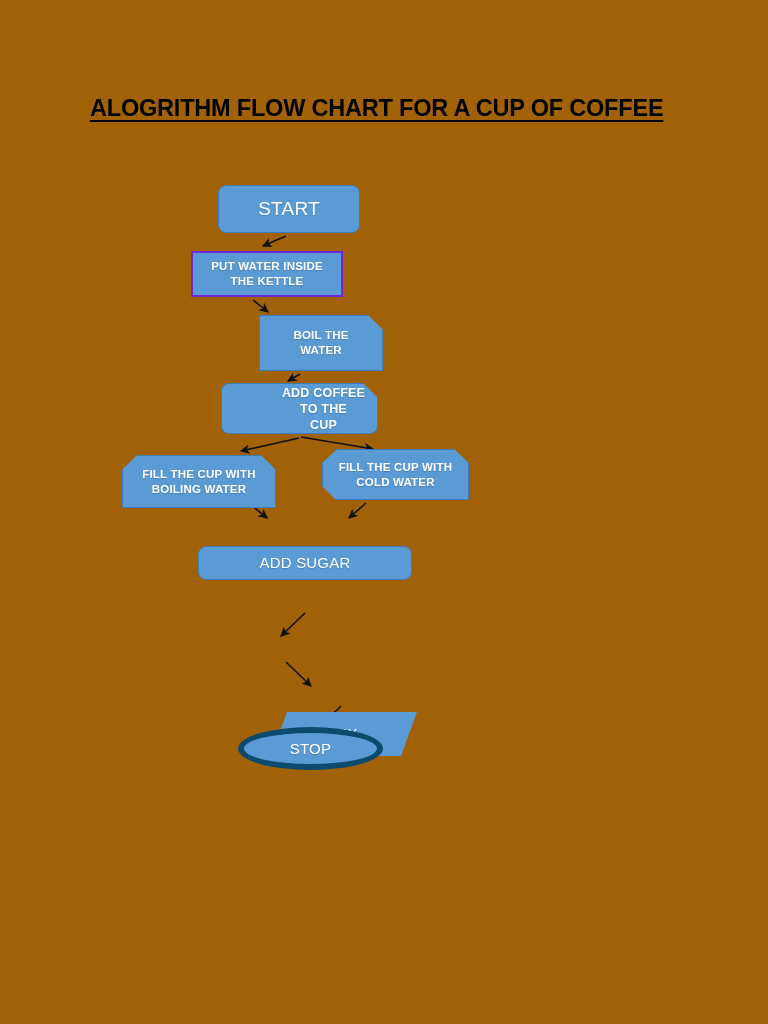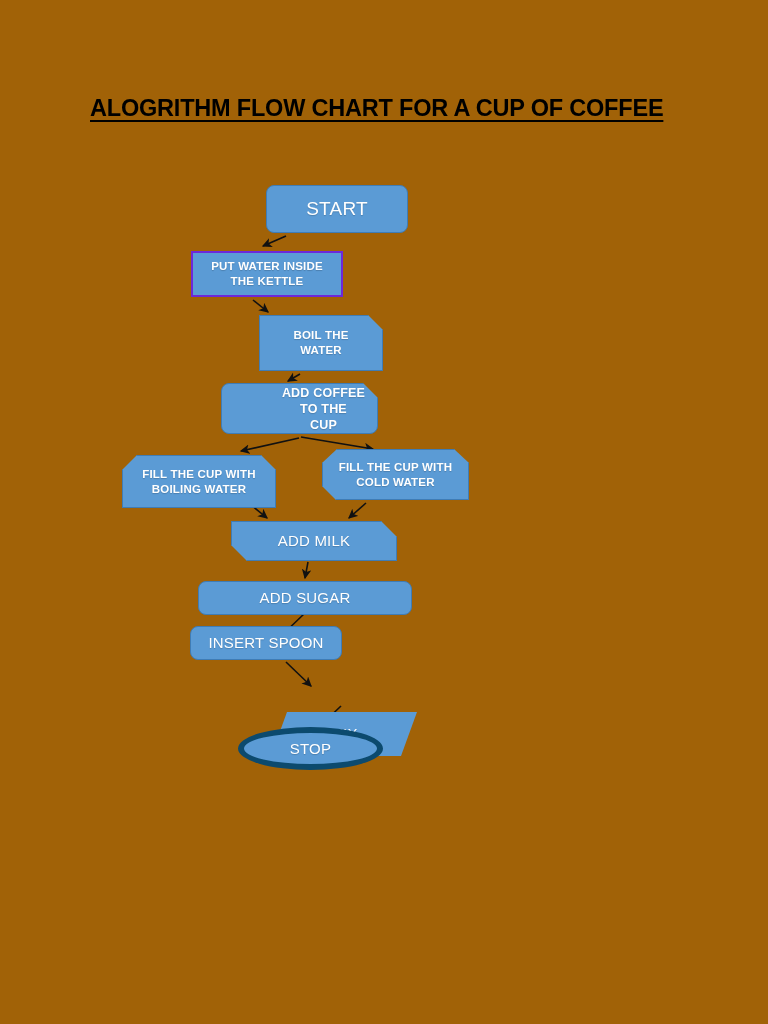--- a/index.html
+++ b/index.html
@@ -127,21 +127,21 @@
         <line x1="301" y1="437" x2="373" y2="449"></line>
         <line x1="245" y1="500" x2="267" y2="518"></line>
         <line x1="366" y1="503" x2="349" y2="518"></line>
         <line x1="308" y1="562" x2="305" y2="578"></line>
         <line x1="305" y1="613" x2="281" y2="636"></line>
         <line x1="286" y1="662" x2="311" y2="686"></line>
         <line x1="341" y1="706" x2="319" y2="727"></line>
       </g>
     </svg>
 
-    <div class="node shape-rounded t-xl" style="left:218px; top:185px; width:142px; height:48px;margin-left:48px;">
+    <div class="node shape-rounded t-xl" style="left:218px; top:185px; width:142px; height:48px;">
       <span class="label">START</span>
     </div>
 
     <div class="node shape-rect t-sm" style="left:191px; top:251px; width:152px; height:46px;">
       <span class="label">
         <span>PUT WATER INSIDE</span><br>
         <span>THE KETTLE</span>
       </span>
     </div>
 
@@ -166,31 +166,25 @@
       </span>
     </div>
 
     <div class="node shape-clip-tl-tr-bl t-sm" style="left:322px; top:449px; width:147px; height:51px;">
       <span class="label">
         <span>FILL THE CUP WITH</span><br>
         <span>COLD WATER</span>
       </span>
     </div>
 
-    <div class="node shape-clip-tr-bl t-lg" style="left:231px; top:521px; width:166px; height:40px;">
-      <span class="label">ADD MILK</span>
-    </div>
 
-    <div class="node shape-rounded t-lg" style="left:198px; top:581px; width:214px; height:34px;">
+    <div class="node shape-rounded t-lg" style="left:198px; top:546px; width:214px; height:34px;">
       <span class="label">ADD SUGAR</span>
     </div>
 
-    <div class="node shape-rounded t-lg" style="left:190px; top:626px; width:152px; height:34px;">
-      <span class="label">INSERT SPOON</span>
-    </div>
 
     <div class="node shape-parallelogram t-lg" style="left:271px; top:712px; width:146px; height:44px;justify-content:center;">
       <span class="label">MIX</span>
     </div>
 
     <div class="node shape-ellipse t-lg" style="left:238px; top:727px; width:145px; height:43px;">
       <span class="label">STOP</span>
     </div>
 
   </div>

